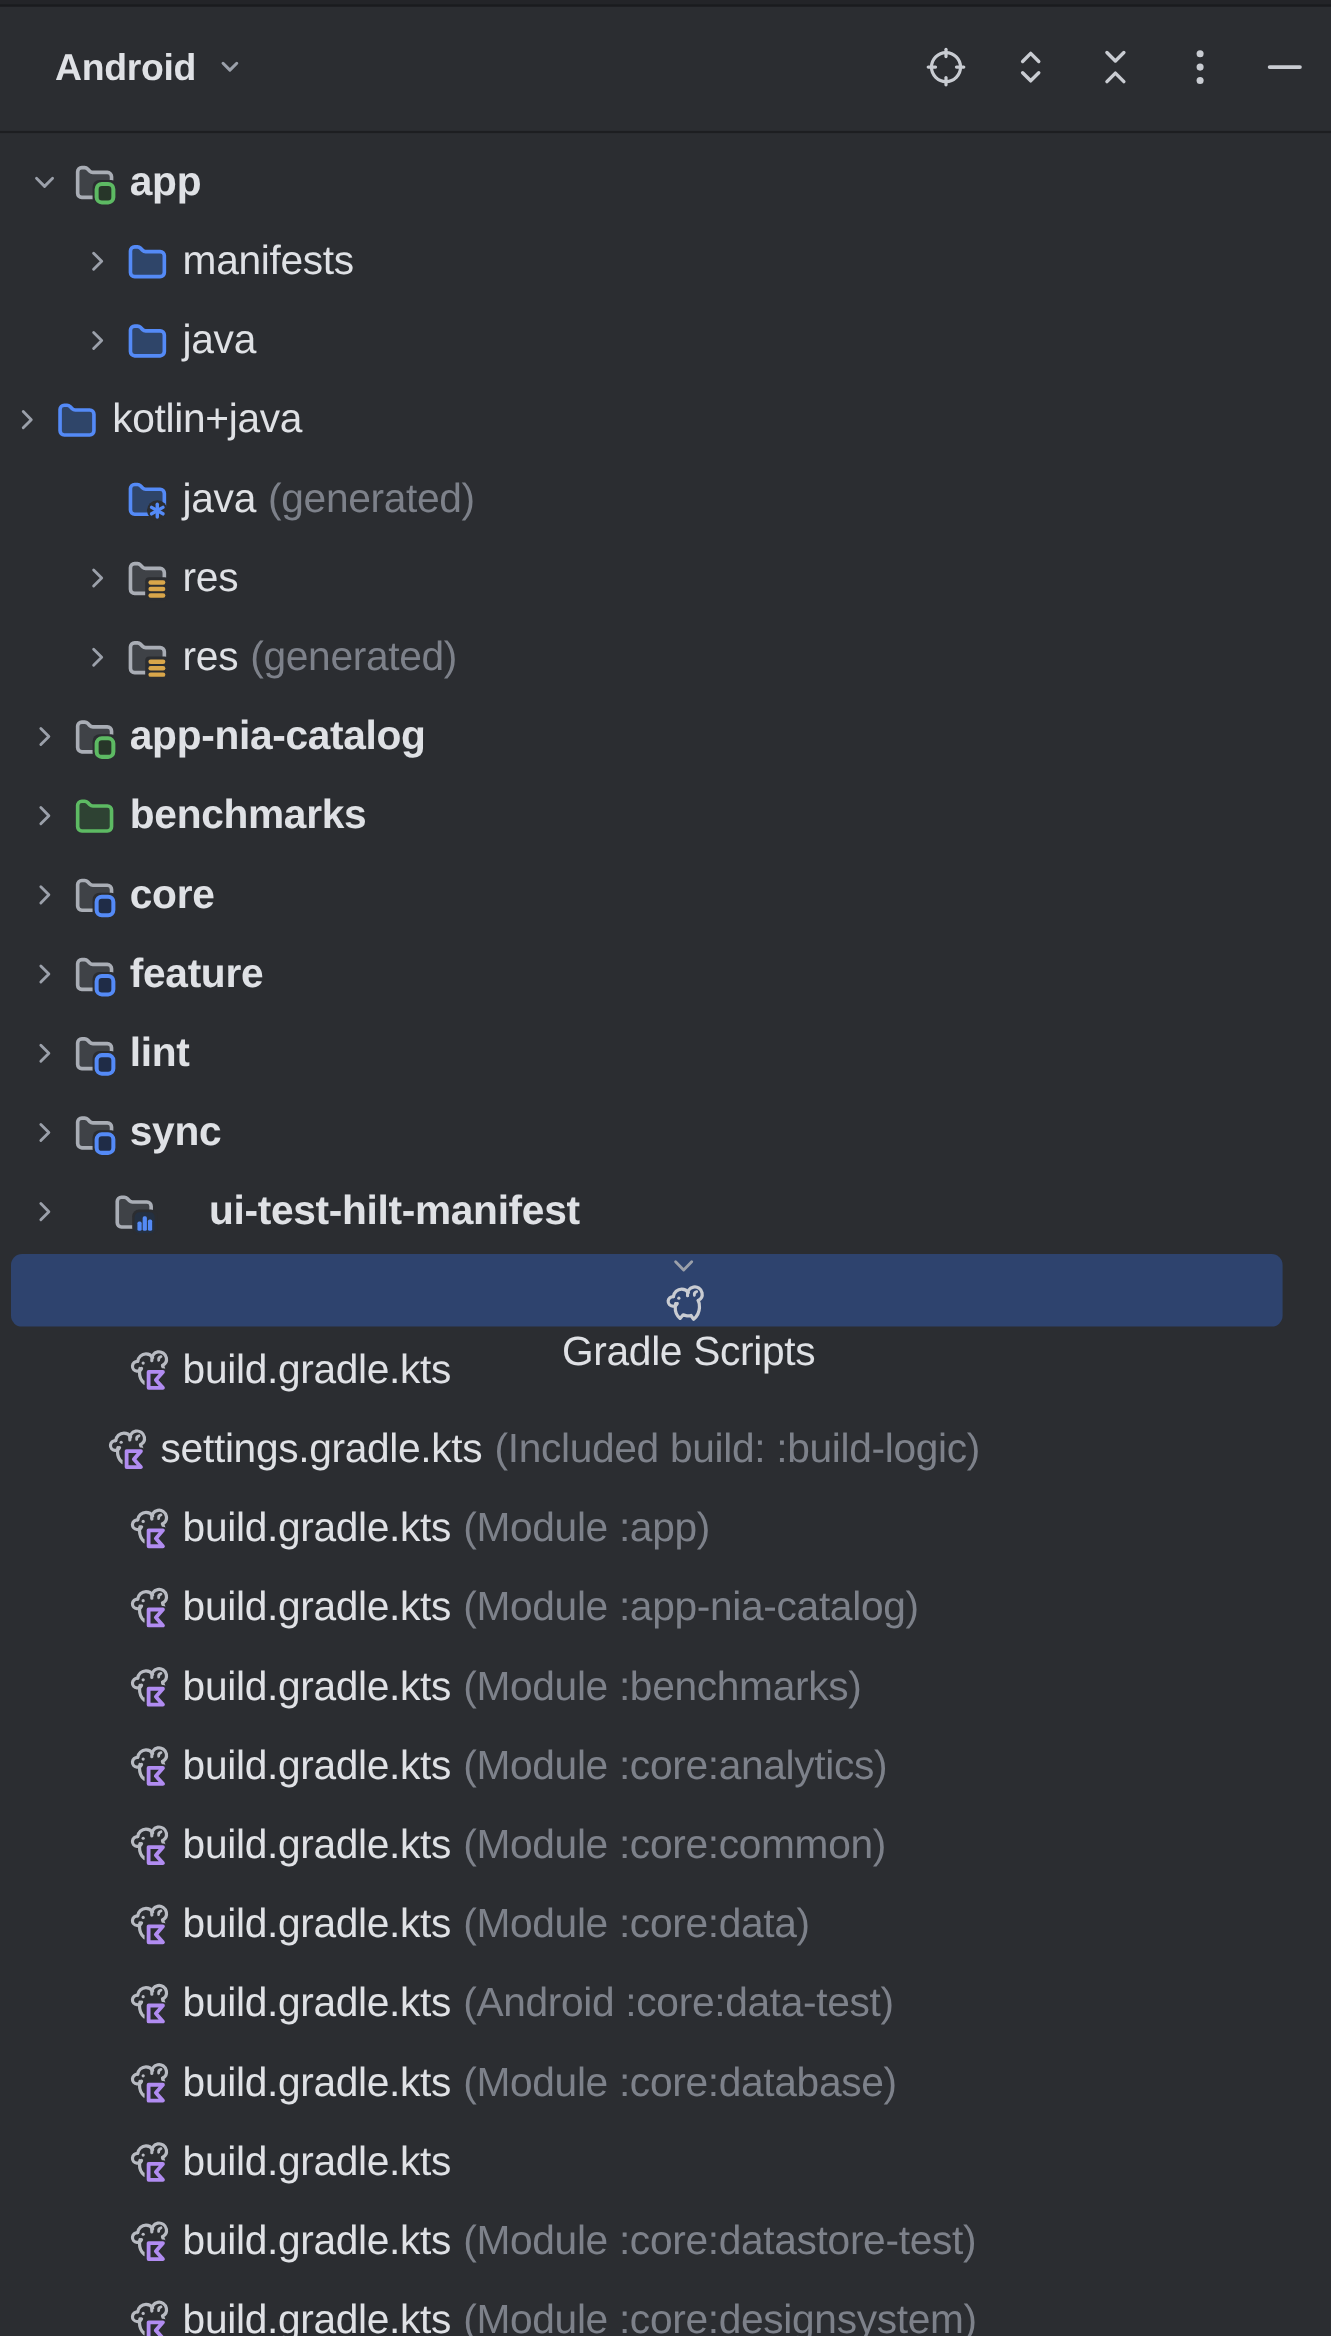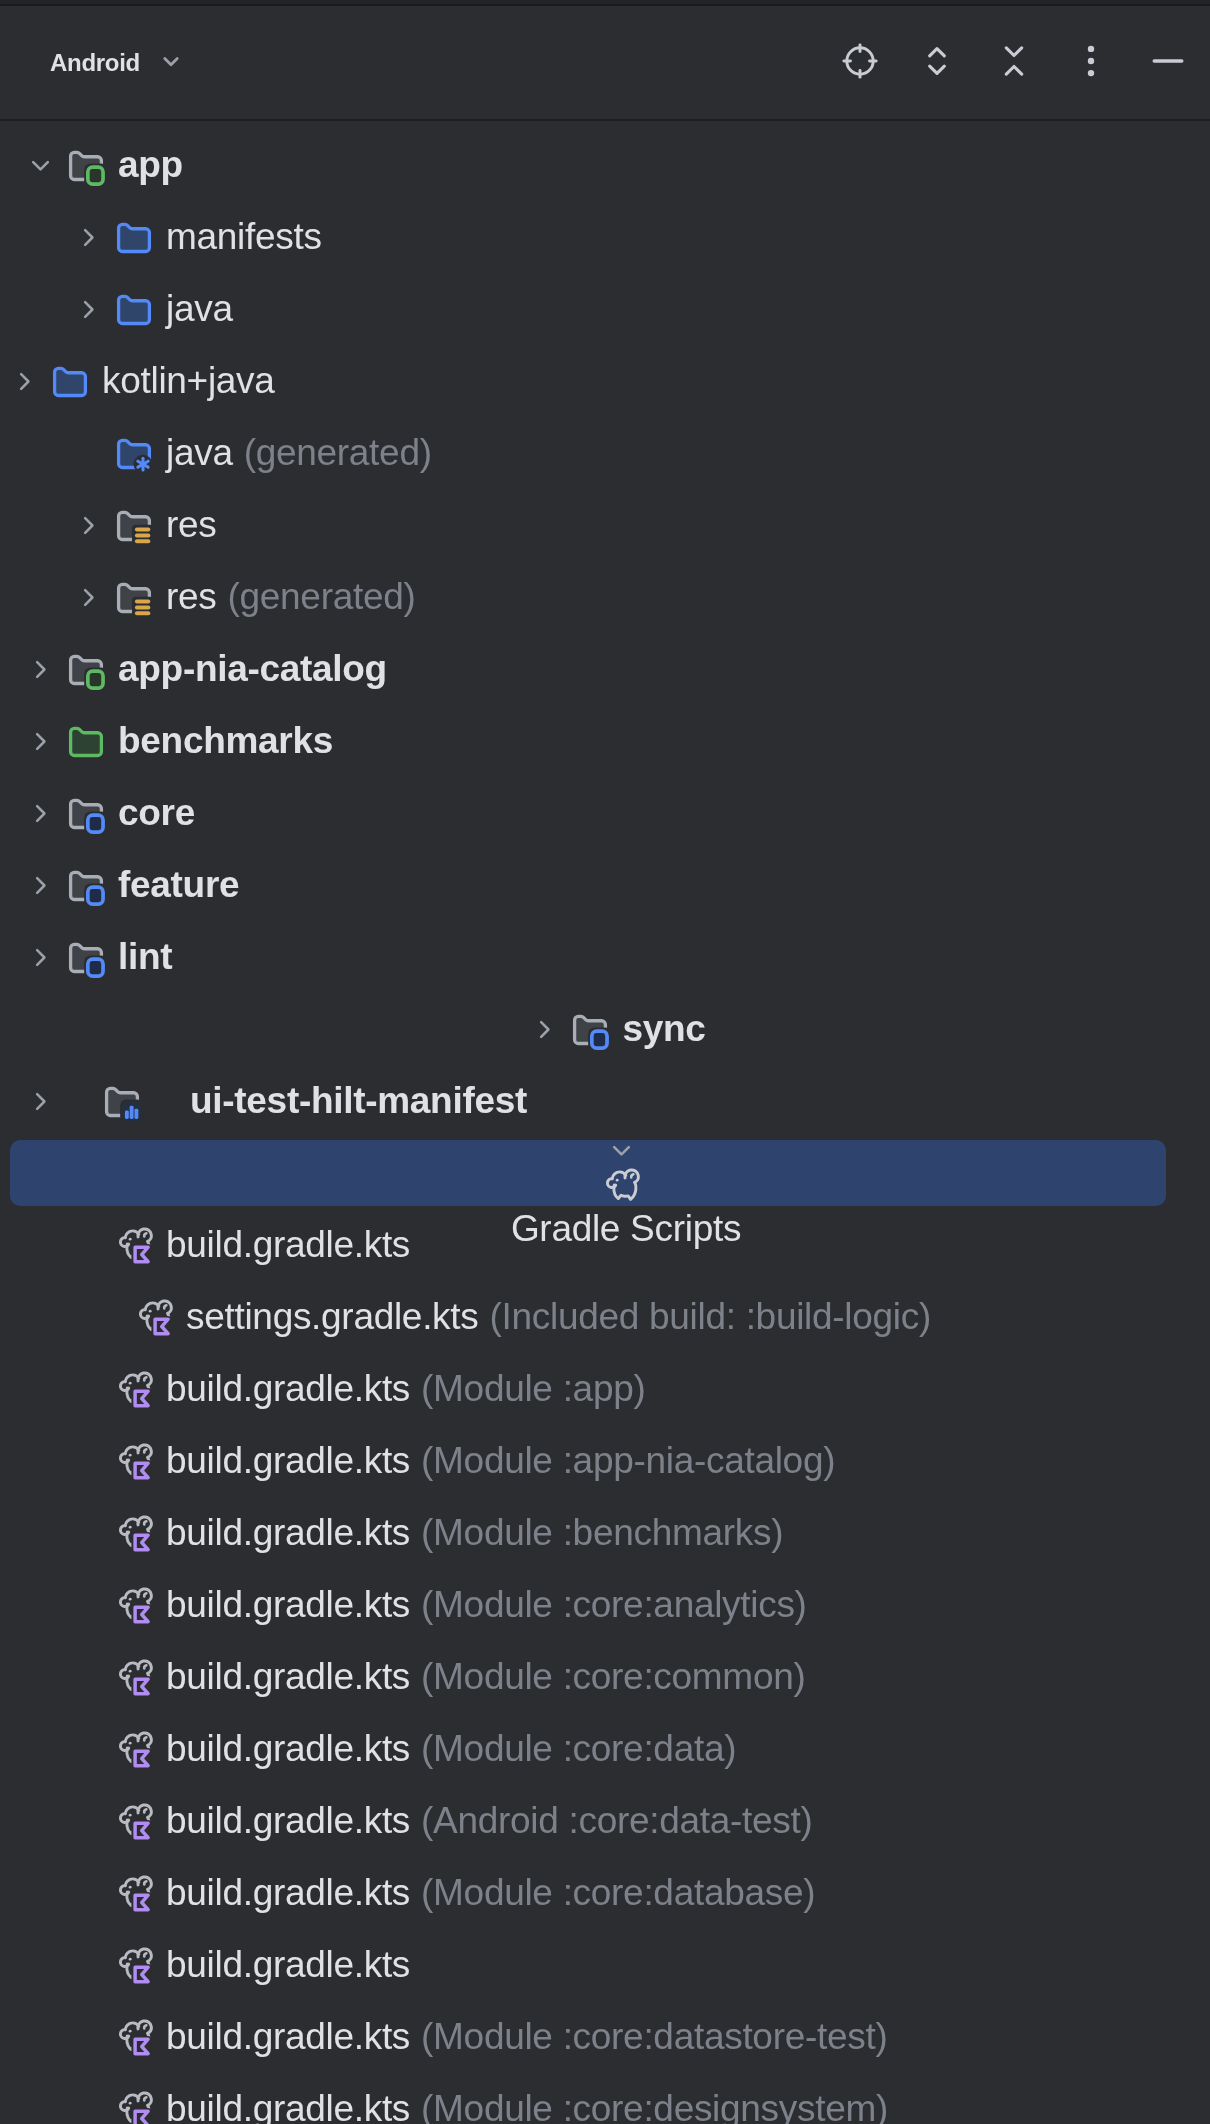--- a/index.html
+++ b/index.html
@@ -10,21 +10,21 @@
     font-family:"Liberation Sans", sans-serif;
     -webkit-font-smoothing:antialiased;
     letter-spacing:-0.3px;
   }
   .top-strip { height:6px; background:#232428; border-bottom:2px solid #1a1b1e; }
   .header {
     height:115px; border-bottom:2px solid #1d1e21;
     display:flex; align-items:center; padding:0 20px 0 50px;
   }
   .view-selector { display:flex; align-items:center; gap:16px; cursor:pointer; }
-  .view-title { color:#dfe1e5; font-size:24px; font-weight:700; }
+  .view-title { color:#dfe1e5; font-size:34px; font-weight:700; }
   .toolbar { margin-left:auto; display:flex; align-items:center; gap:33px; }
   .tb-btn {
     width:44px; height:44px; display:flex; align-items:center; justify-content:center;
     background:none; border:none; cursor:pointer; padding:0;
   }
   .tree { padding-top:8px; }
   .row {
     position:relative; height:72px; display:flex; align-items:center; cursor:pointer;
   }
   .sel-bg {
@@ -295,21 +295,21 @@
     <span class="ticon">
           <svg width="44" height="44" viewBox="0 0 24 24" fill="none">
             <path d="M3.6 7.1 V17.8 c0 1.15.93 2.1 2.08 2.1 h12.64 c1.15 0 2.08-.95 2.08-2.1 V9.6 c0-1.15-.93-2.1-2.08-2.1 h-7.2 c-.55 0-1.08-.22-1.47-.61 l-1.1-1.12 c-.39-.4-.92-.62-1.47-.62 H5.68 c-1.15 0-2.08.95-2.08 2z" fill="#3f4247" stroke="#a9adb5" stroke-width="1.8" stroke-linejoin="round"></path>
             <rect x="11" y="11.2" width="12.6" height="12.6" rx="3.4" fill="#2b2d31"></rect>
             <rect x="13" y="13.2" width="8.3" height="9.2" rx="2.6" fill="#1f2c47" stroke="#548af7" stroke-width="2"></rect>
           </svg>
         </span>
     <span class="lbl">lint</span>
 
   </div>
-      <div class="row bold" style="padding-left: 16px; justify-content: center;">
+      <div class="row bold" style="padding-left: 16px;">
 
     <span class="chev">
           <svg width="27" height="27" viewBox="0 0 24 24" fill="none">
             <path d="M9 5.5l6.5 6.5L9 18.5" stroke="#9ba0aa" stroke-width="2.3" stroke-linecap="round" stroke-linejoin="round"></path>
           </svg>
         </span>
     <span class="ticon">
           <svg width="44" height="44" viewBox="0 0 24 24" fill="none">
             <path d="M3.6 7.1 V17.8 c0 1.15.93 2.1 2.08 2.1 h12.64 c1.15 0 2.08-.95 2.08-2.1 V9.6 c0-1.15-.93-2.1-2.08-2.1 h-7.2 c-.55 0-1.08-.22-1.47-.61 l-1.1-1.12 c-.39-.4-.92-.62-1.47-.62 H5.68 c-1.15 0-2.08.95-2.08 2z" fill="#3f4247" stroke="#a9adb5" stroke-width="1.8" stroke-linejoin="round"></path>
             <rect x="11" y="11.2" width="12.6" height="12.6" rx="3.4" fill="#2b2d31"></rect>
@@ -369,21 +369,21 @@
             <path d="M14.6 6.1 C13.9 5 12.7 4.3 11.3 4.3 C9.2 4.3 7.4 5.9 7.2 8" stroke="#b8bbc2" stroke-width="1.6" stroke-linecap="round"></path>
             <path d="M7.2 8 C5.9 7.9 4.7 8.9 4.6 10.2 C4.5 11.5 5.5 12.7 6.8 12.8 C7.8 12.9 8.7 12.4 9.1 11.5" stroke="#b8bbc2" stroke-width="1.6" stroke-linecap="round"></path>
             <path d="M19.5 10 c.5 1 .72 2.2.62 3.4 -.1 2.4-1.2 4.5-2.9 5.9 l-1.3-1.9 c-.62.2-1.3.27-2 .2 -.7-.07-1.3-.25-1.9-.55 l-1.5 1.8 C8.8 17.5 8 15.3 8.1 13 c.02-.5.1-1 .22-1.5" stroke="#b8bbc2" stroke-width="1.6" stroke-linecap="round" stroke-linejoin="round"></path>
             <circle cx="9.9" cy="8.8" r=".8" fill="#b8bbc2"></circle>
             <rect x="10.6" y="11.4" width="11" height="11.6" rx="2" fill="#2b2d31"></rect>
             <path d="M12.6 13.2 h7.1 L16.2 17.2 l3.5 3.9 h-7.1 Z" fill="#2b2d31" stroke="#b18cf1" stroke-width="1.9" stroke-linejoin="round"></path>
           </svg>
         </span>
     <span class="lbl">build.gradle.kts</span>
   </div>
-      <div class="row" style="padding-left: 84px;">
+      <div class="row" style="padding-left: 44px;">
 
     <span class="chev"></span>
     <span class="ticon">
           <svg width="44" height="44" viewBox="0 0 24 24" fill="none">
             <path d="M14.2 7.6 C13.8 5.6 15.1 3.7 17.1 3.3 C19.1 2.9 21 4.2 21.4 6.2 C21.7 7.8 20.9 9.3 19.5 10" stroke="#b8bbc2" stroke-width="1.6" stroke-linecap="round"></path>
             <path d="M17.6 7.4 c-.15-.8.35-1.6 1.15-1.8" stroke="#b8bbc2" stroke-width="1.4" stroke-linecap="round"></path>
             <path d="M14.6 6.1 C13.9 5 12.7 4.3 11.3 4.3 C9.2 4.3 7.4 5.9 7.2 8" stroke="#b8bbc2" stroke-width="1.6" stroke-linecap="round"></path>
             <path d="M7.2 8 C5.9 7.9 4.7 8.9 4.6 10.2 C4.5 11.5 5.5 12.7 6.8 12.8 C7.8 12.9 8.7 12.4 9.1 11.5" stroke="#b8bbc2" stroke-width="1.6" stroke-linecap="round"></path>
             <path d="M19.5 10 c.5 1 .72 2.2.62 3.4 -.1 2.4-1.2 4.5-2.9 5.9 l-1.3-1.9 c-.62.2-1.3.27-2 .2 -.7-.07-1.3-.25-1.9-.55 l-1.5 1.8 C8.8 17.5 8 15.3 8.1 13 c.02-.5.1-1 .22-1.5" stroke="#b8bbc2" stroke-width="1.6" stroke-linecap="round" stroke-linejoin="round"></path>
             <circle cx="9.9" cy="8.8" r=".8" fill="#b8bbc2"></circle>

